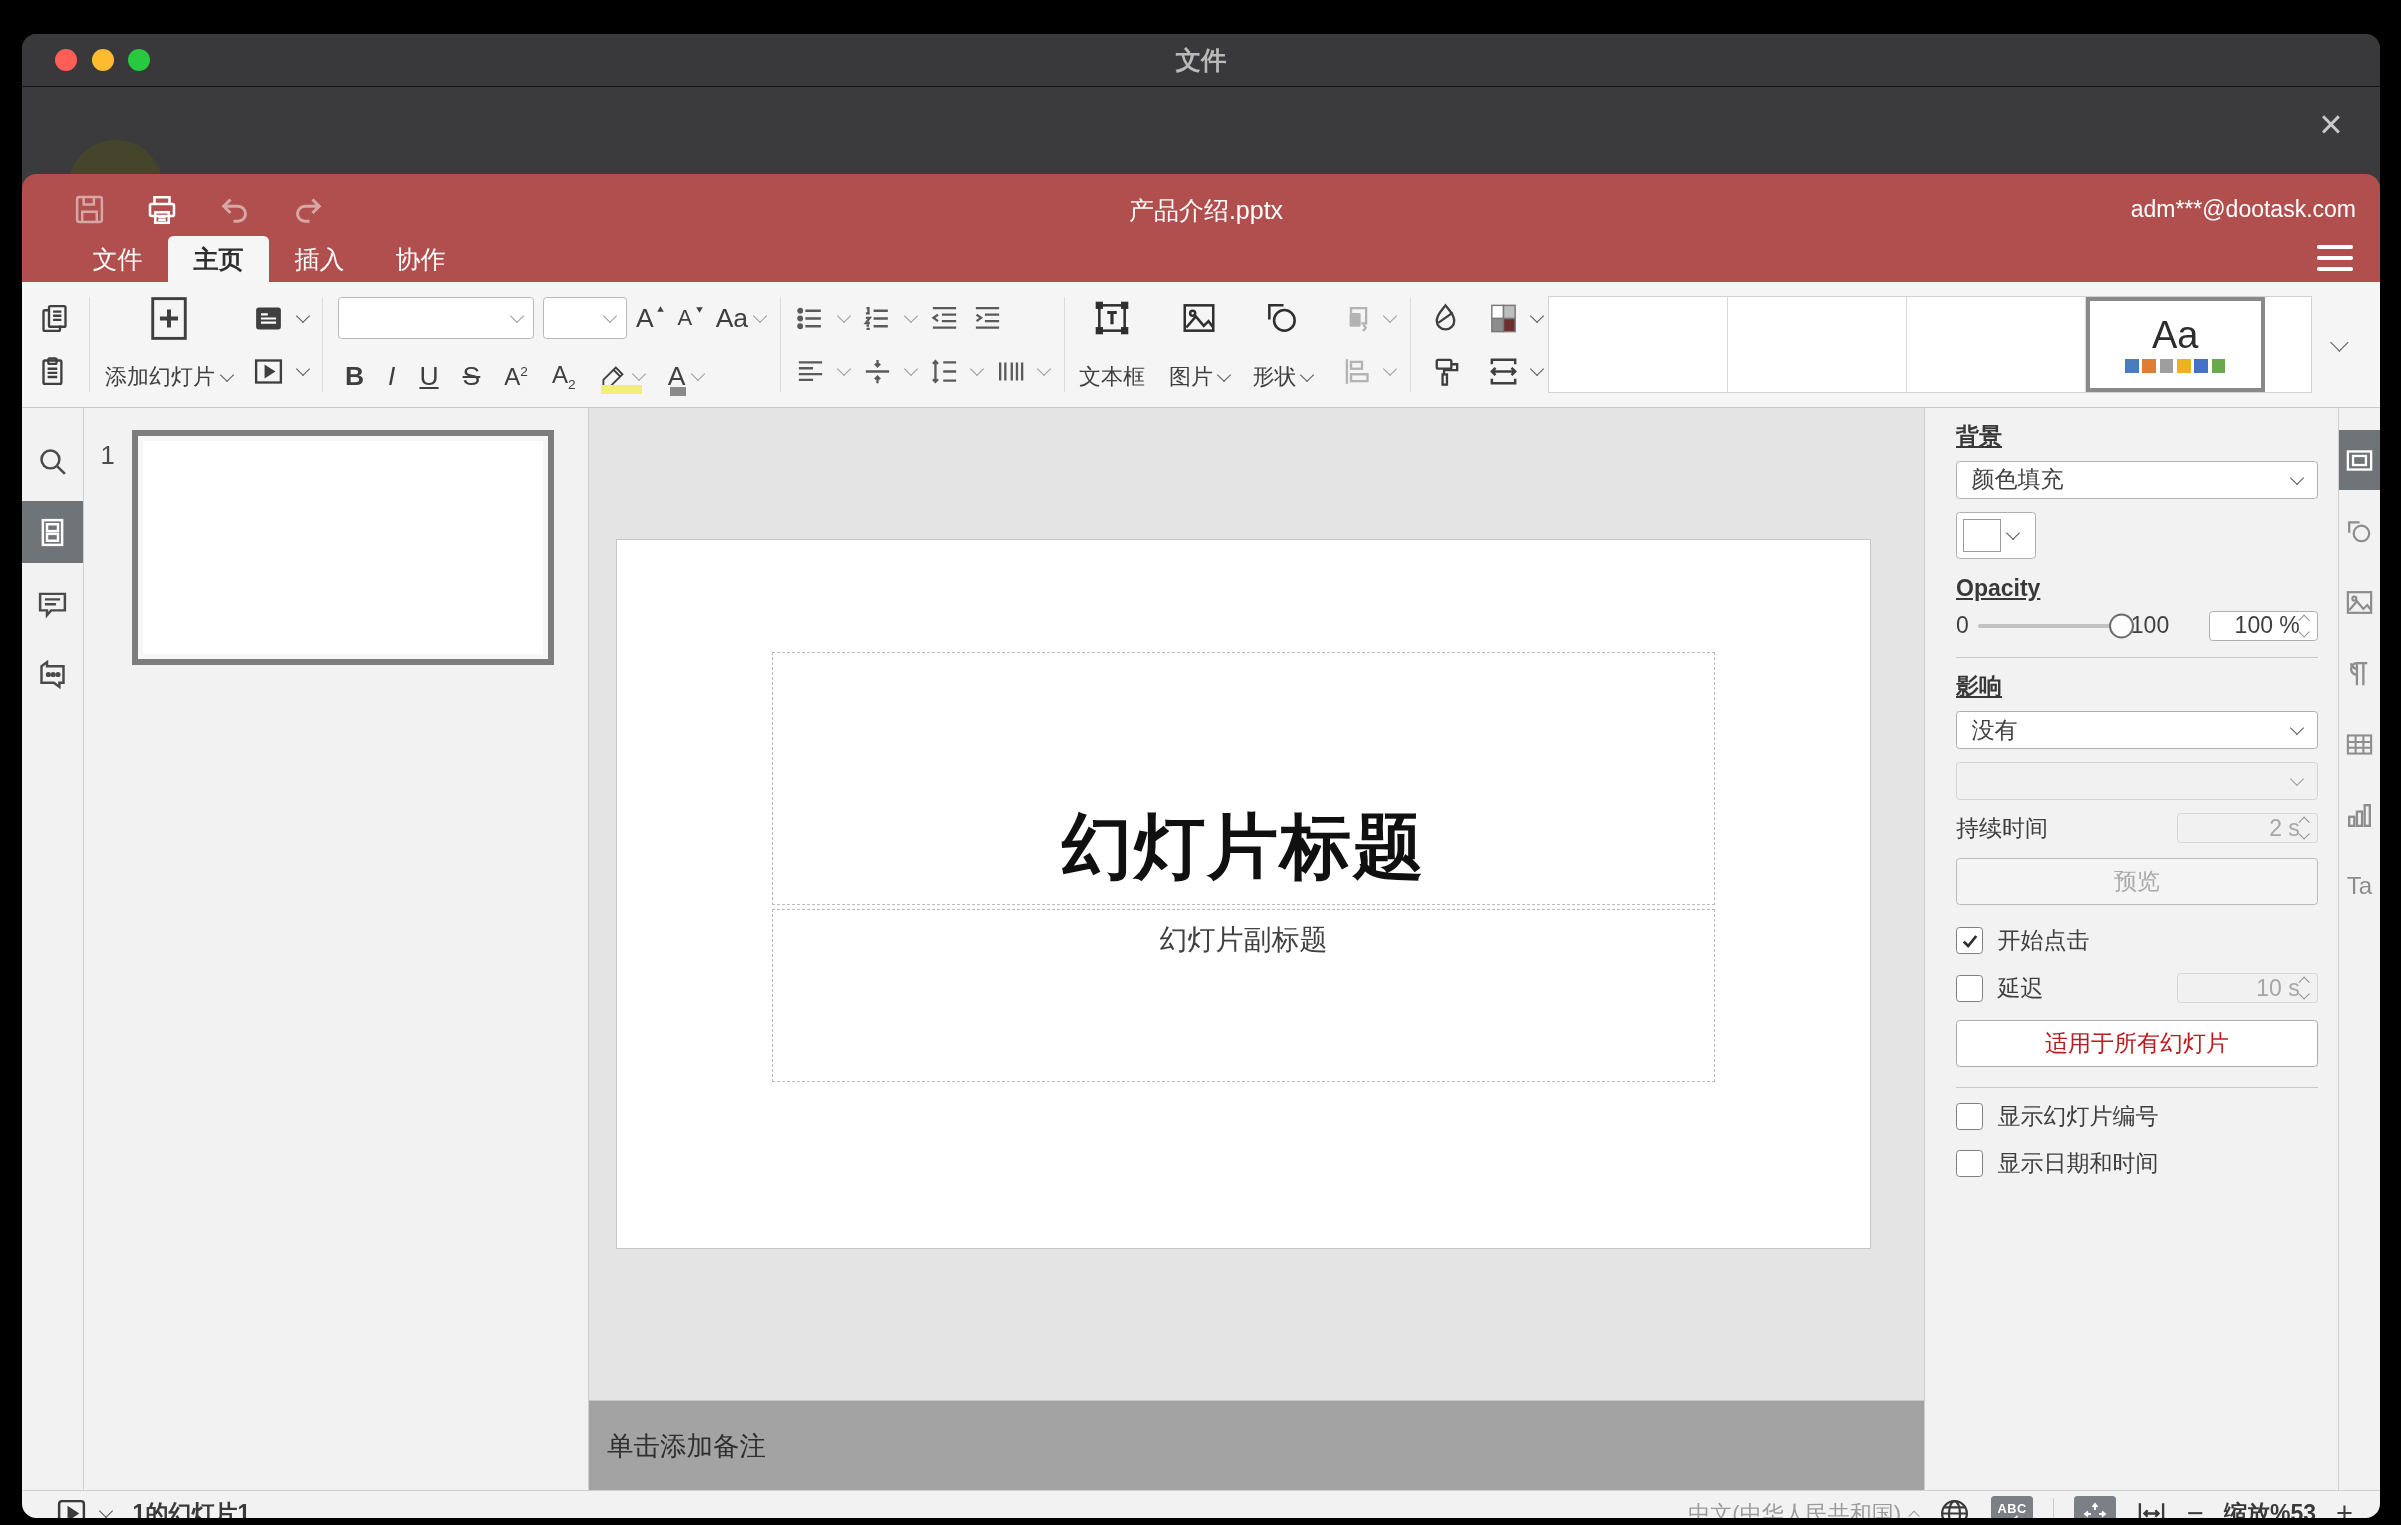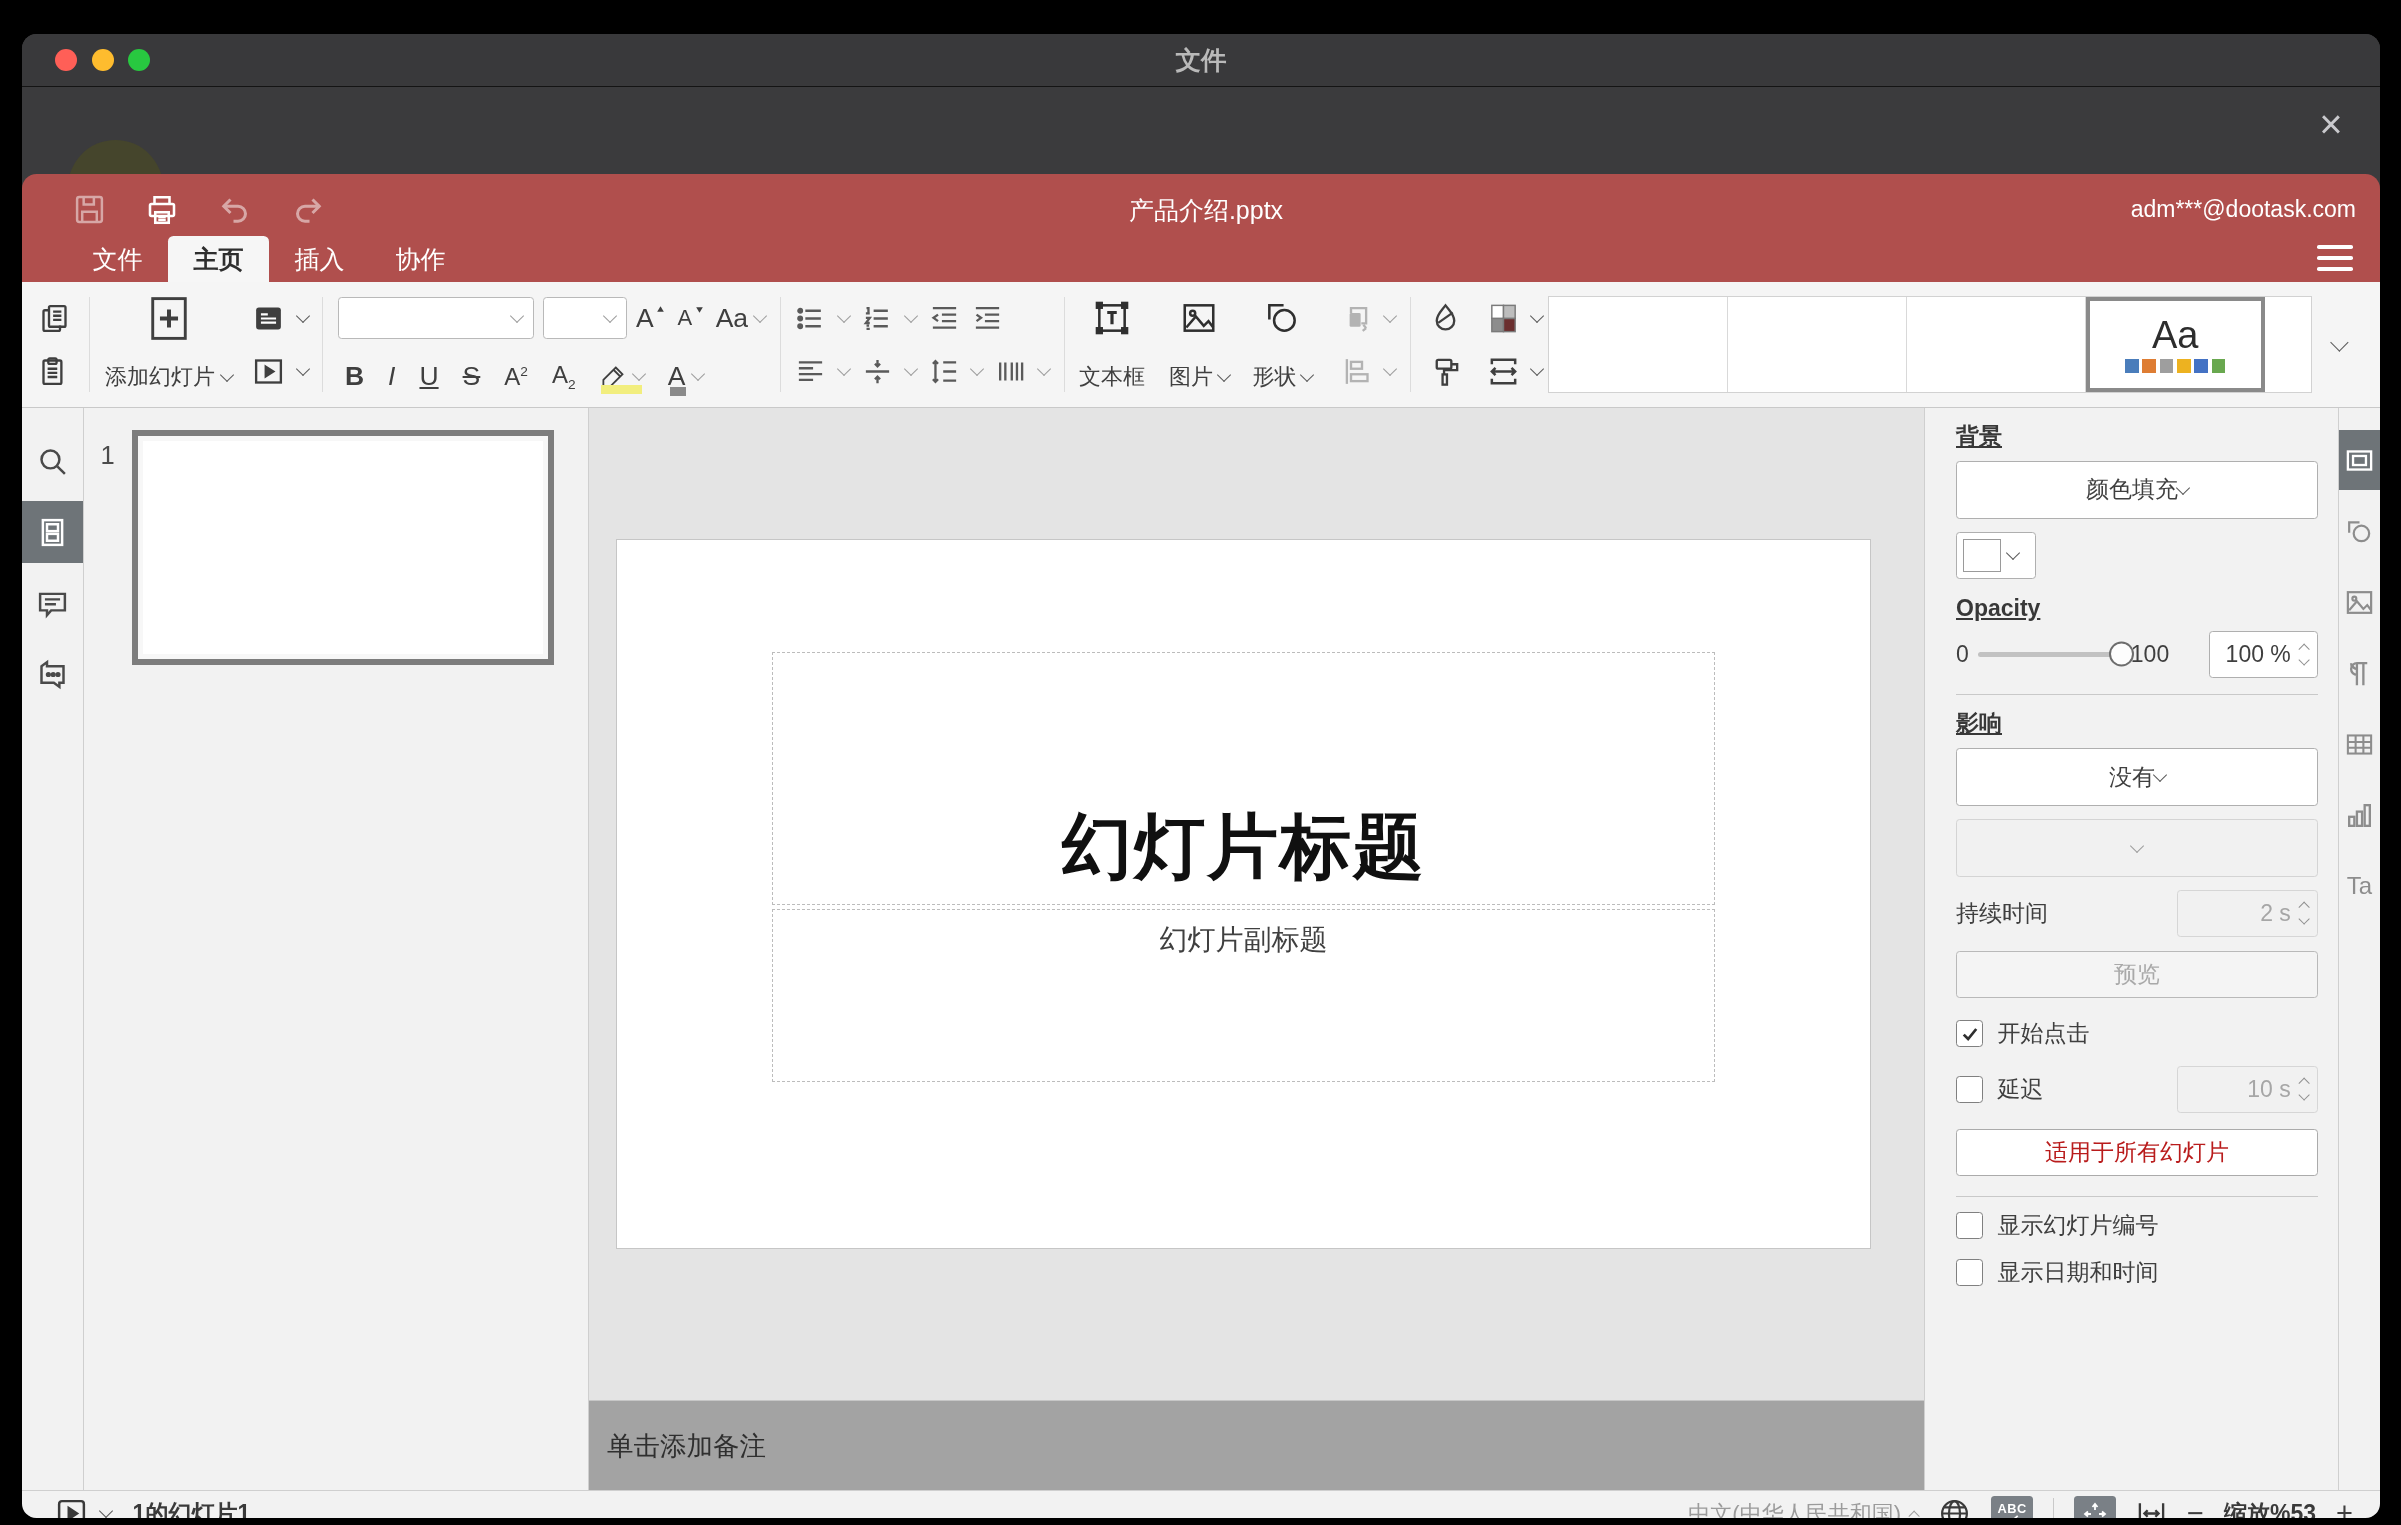--- a/index.html
+++ b/index.html
@@ -100,33 +100,33 @@
   .slide-title { font-size:71px; font-weight:600; color:#101010; letter-spacing:1.8px; }
   .slide-sub { font-size:28px; font-weight:500; color:#404040; }
   .notes { position:absolute; left:0; right:0; bottom:0; height:90px; background:#a3a3a3;
            border-top:0.9px solid #c6c6c6; display:flex; align-items:center; padding-left:18px; }
   .notes-text { font-size:26.5px; color:#2f2f2f; }
 
   
   .panel { width:414px; background:#f2f2f2; border-left:0.9px solid #cfcfcf;
            padding:12.8px 20px 0 31px; flex:0 0 auto; font-size:23px; color:#3f3f3f; }
   .p-label { font-weight:bold; font-size:23px; color:#383838; margin-bottom:9px;text-decoration:underline; }
-  .p-select { height:58px; background:#fff; border:0.9px solid #afafaf; border-radius:3.6px;
-              display:flex; align-items:center; justify-content:center; padding:0 14.6px; margin-bottom:12.8px; }
+  .p-select { height:38px; background:#fff; border:0.9px solid #afafaf; border-radius:3.6px;
+              display:flex; align-items:center; justify-content:space-between; padding:0 14.6px; margin-bottom:12.8px; }
   .p-select.disabled { background:#f1f1f1; border-color:#d4d4d4; color:#aaa; }
   .swatchctl { width:80px; height:47px; background:#fff; border:0.9px solid #afafaf; border-radius:3.6px;
                display:flex; align-items:center; margin-bottom:16.4px; }
   .swatch { width:38px; height:33px; background:#fff; border:0.9px solid #9a9a9a; margin-left:5.5px; }
   .swatchctl .cv { margin:0 0 3.6px 7.3px; }
   .oprow { display:flex; align-items:center; margin:5.5px 0 16.4px 0; }
   .track { position:relative; width:153px; height:4.6px; background:#c2c2c2; border-radius:2.7px; margin-left:9px; }
   .knob { position:absolute; right:-3.6px; top:50%; transform:translateY(-50%);
           width:25px; height:25px; background:#fdfdfd; border:2.3px solid #6d6d6d; border-radius:50%; }
-  .numfield { height:47px; background:#fff; border:0.9px solid #afafaf; border-radius:3.6px;
-              display:flex; align-items:center; justify-content:flex-end; gap:9px; padding:0 9px; }
+  .numfield { height:30px; background:#fff; border:0.9px solid #afafaf; border-radius:3.6px;
+              display:flex; align-items:center; justify-content:flex-end; padding:0 9px; }
   .numfield.disabled { background:#f1f1f1; border-color:#d6d6d6; color:#a6a6a6; }
   .spin { display:flex; flex-direction:column; gap:1.8px; }
   .spin .cv { width:8.2px; height:8.2px; border-color:#8f8f8f; margin:0; }
   .spin .cv.up { margin-bottom:1.8px; }
   .p-div { height:0.9px; background:#c9c9c9; margin:5.5px 0 12.8px 0; }
   .p-row { display:flex; align-items:center; justify-content:space-between; margin-bottom:14.6px; }
   .p-btn { height:47px; border:0.9px solid #b9b9b9; border-radius:3.6px; background:#f4f4f4;
            display:flex; align-items:center; justify-content:center; color:#a9a9a9; margin-bottom:20px; }
   .p-btn.enabled { background:#fff; color:#b91c1c; border-color:#ababab; }
   .chk-row { display:flex; align-items:center; gap:14.6px; margin-bottom:16.4px; }

